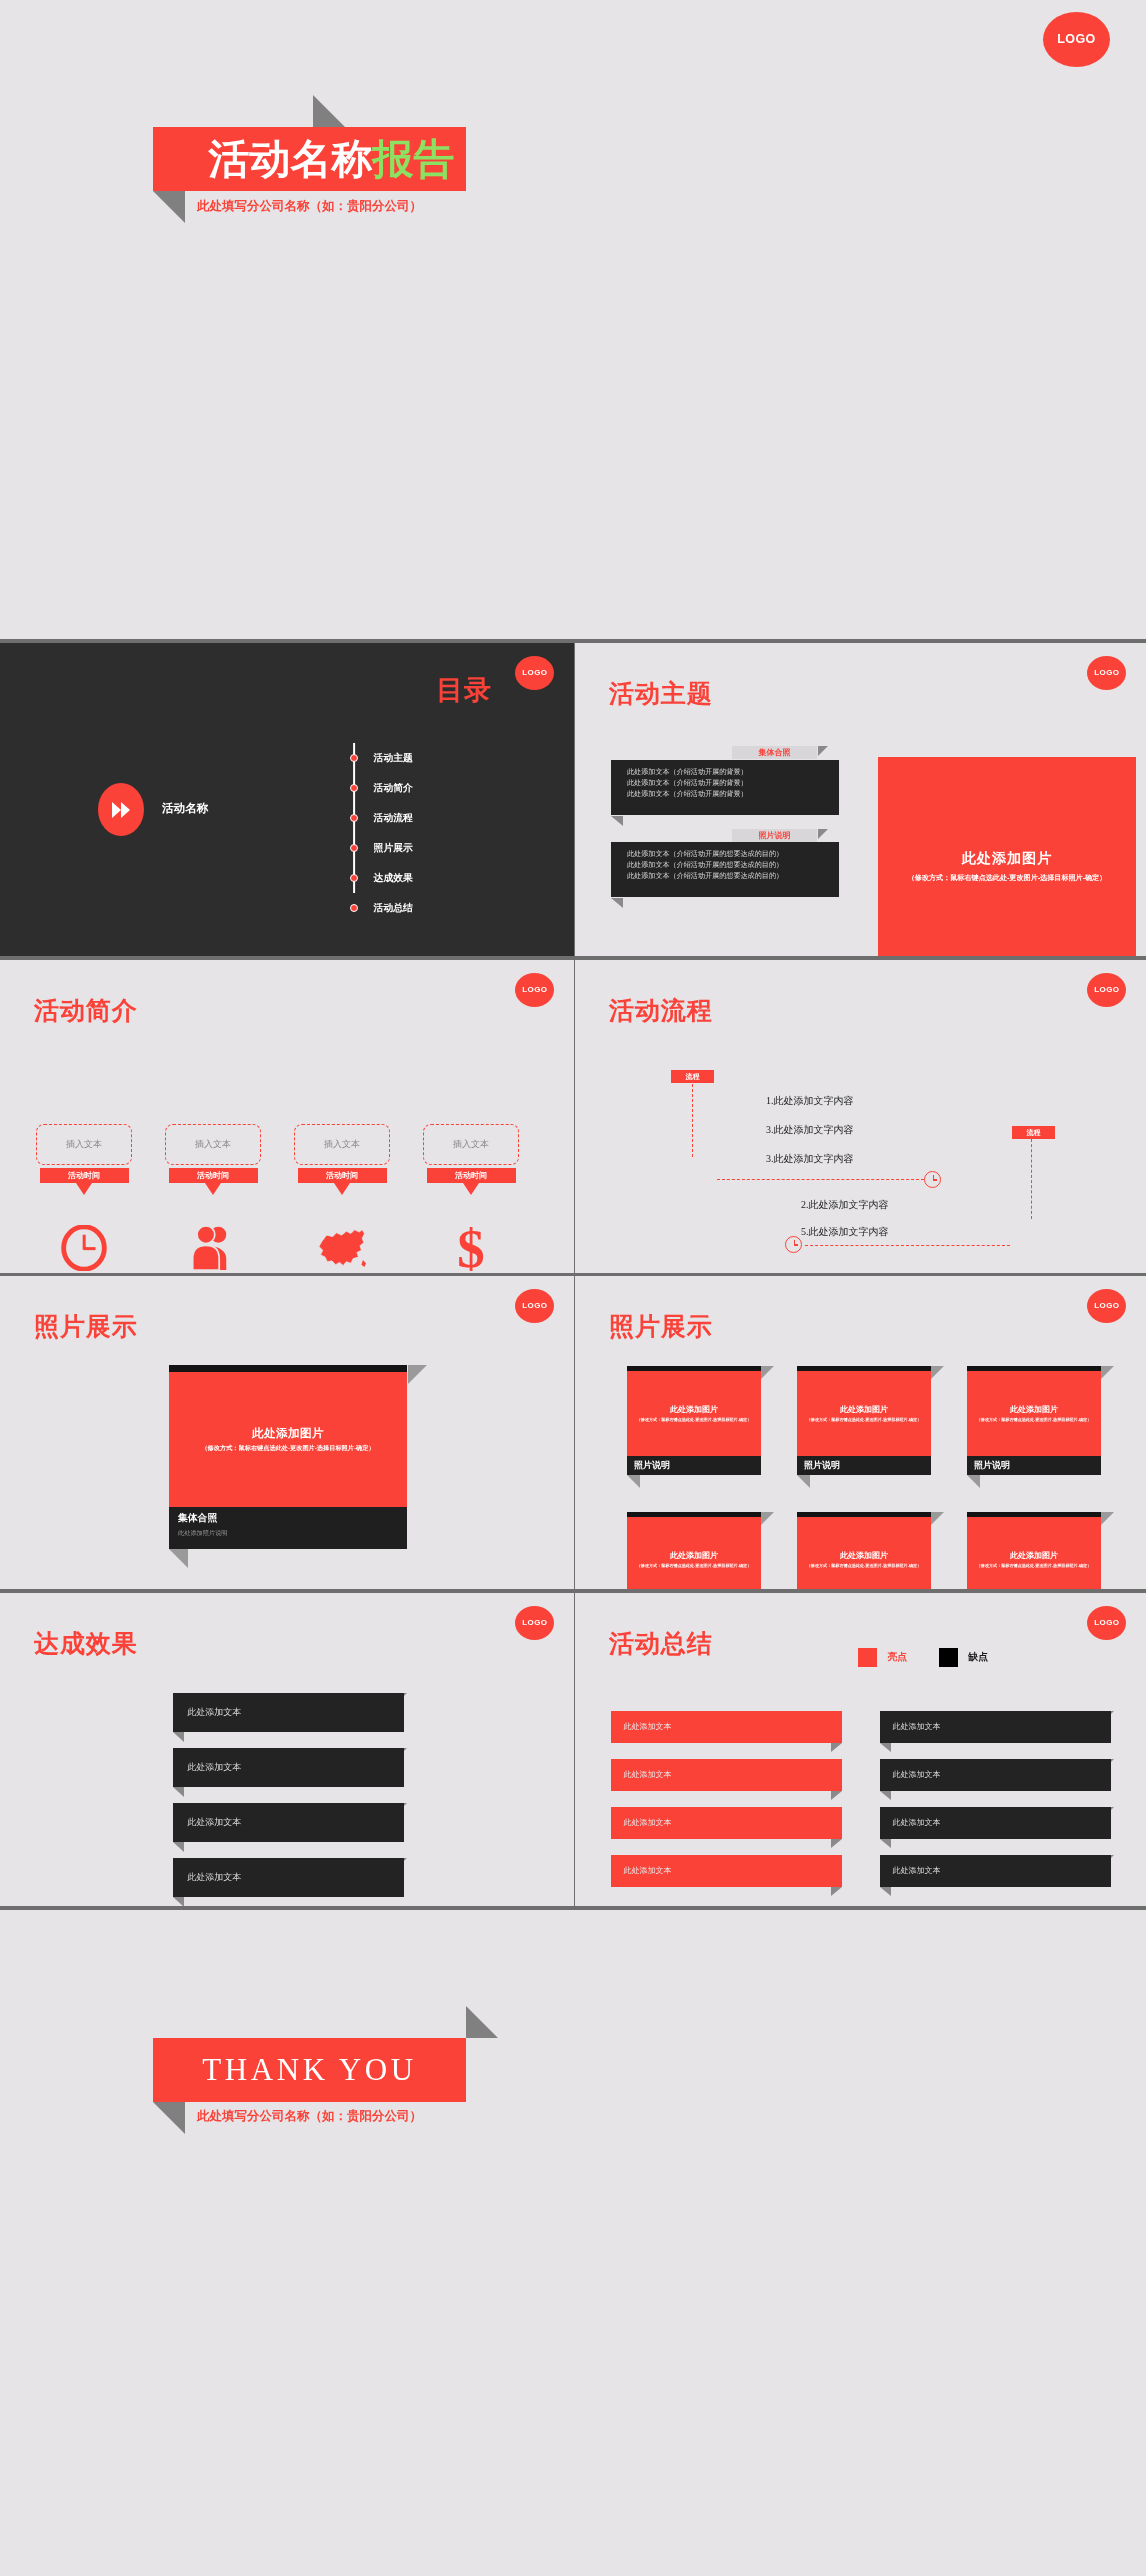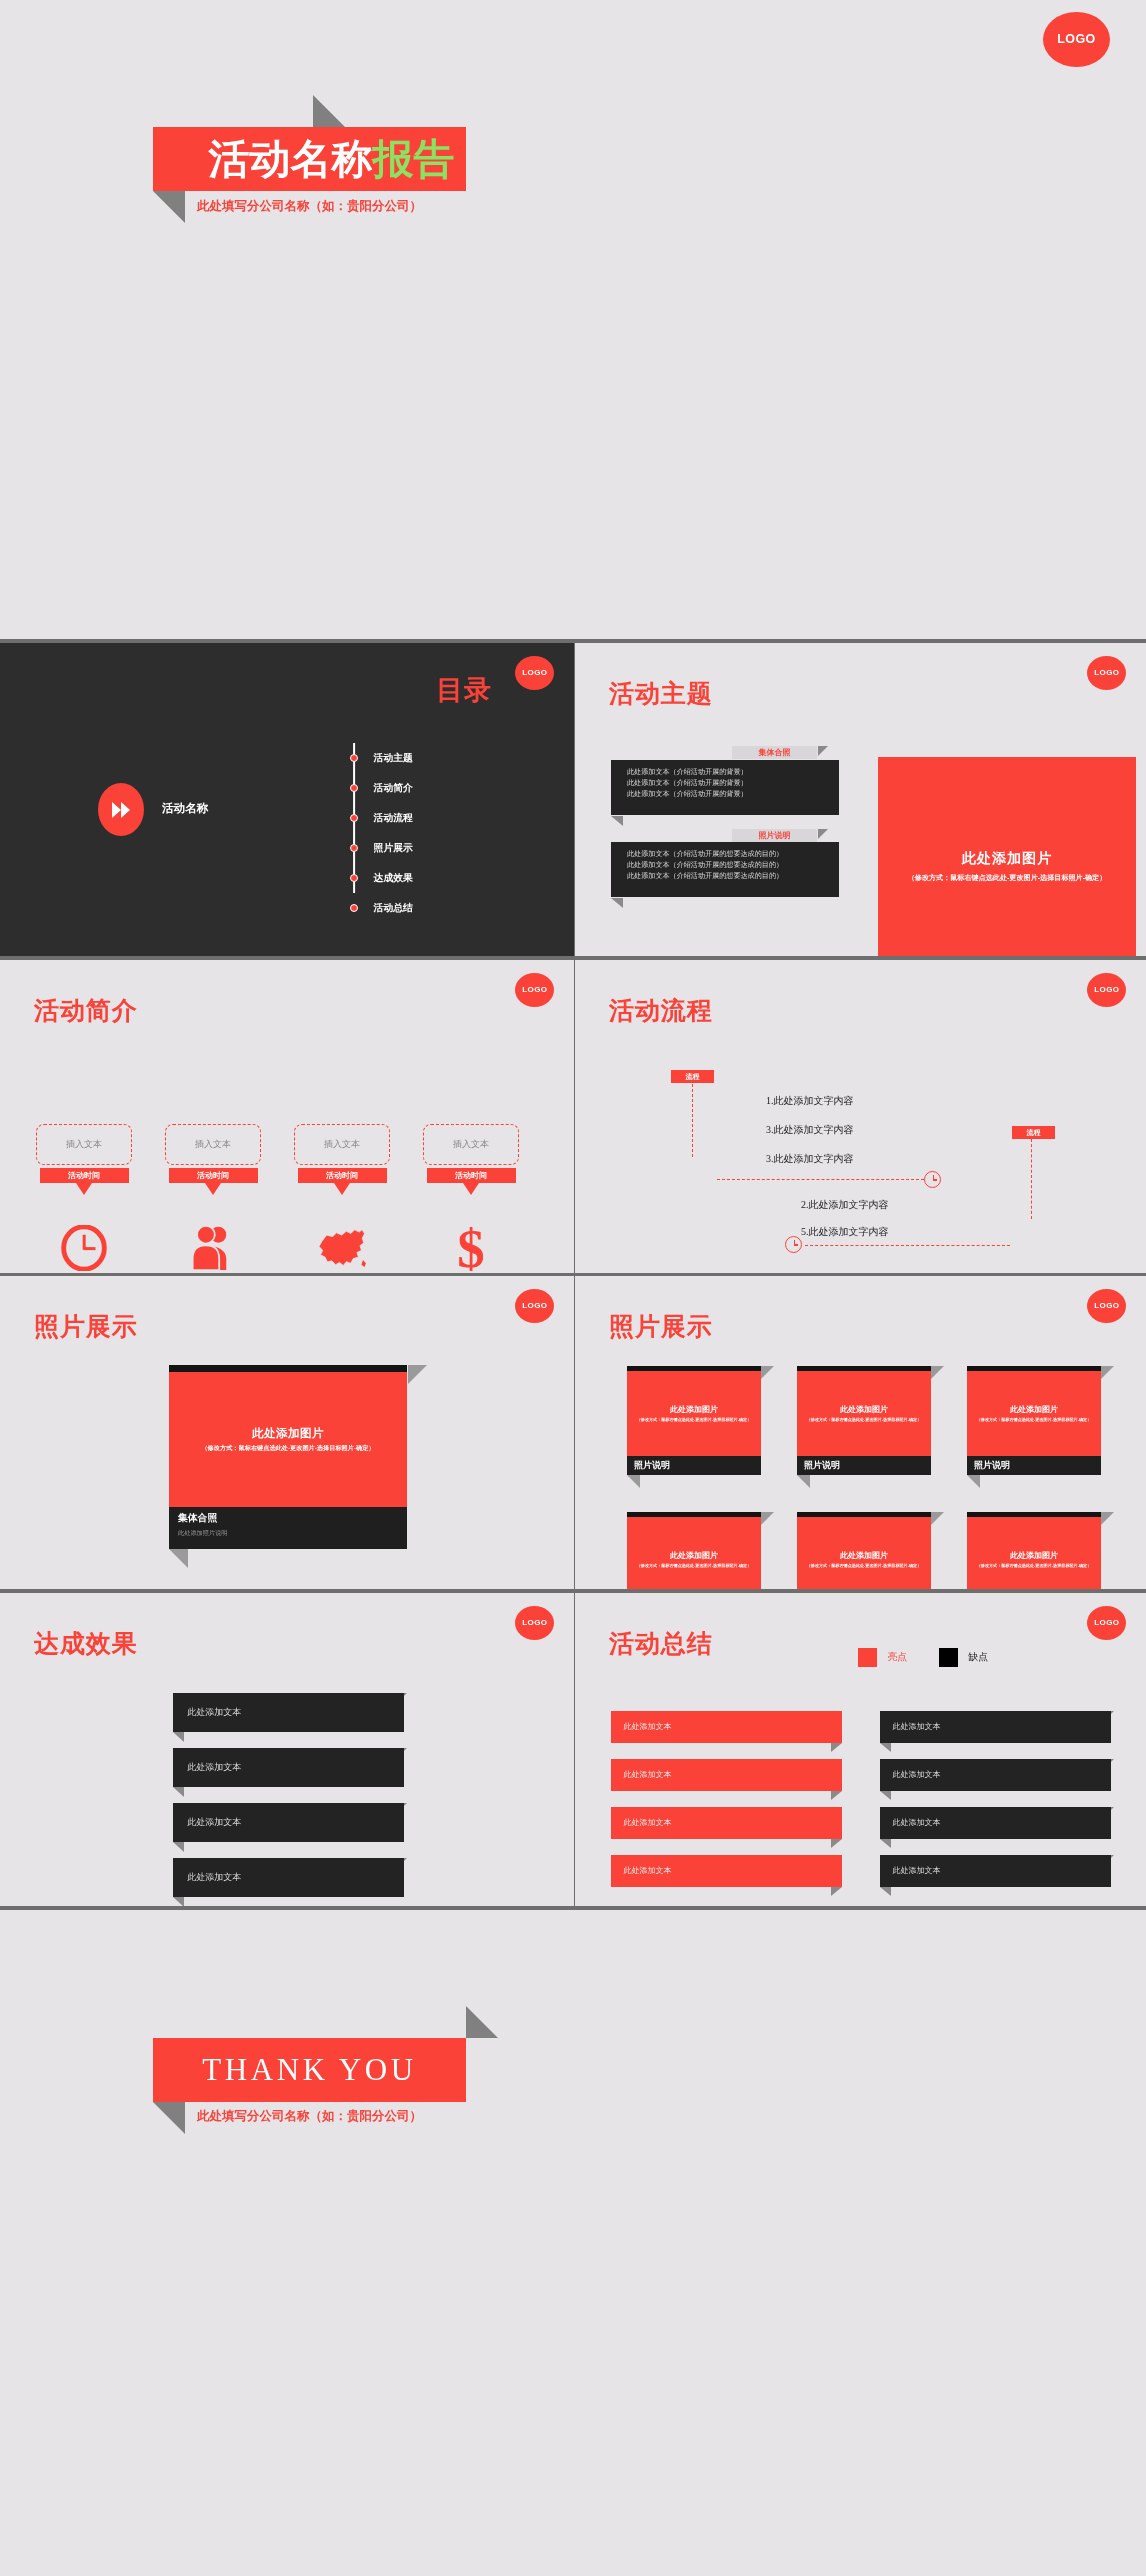--- a/index.html
+++ b/index.html
@@ -280,21 +280,21 @@
   
   #s-summary { top: 1593px; height: 313px; }
   #s-summary .logo { right: 19.6px; top: 12.5px; width: 39px; height: 34px; font-size: 8px; }
   #summary-title { left: 34px; top: 34px; font-size: 25px; }
   #summary-legend {
     position: absolute; left: 283px; top: 55px;
     display: flex; align-items: center; gap: 32px;
   }
   .lg-item { display: flex; align-items: center; gap: 10.7px; }
   .lg-swatch { width: 18.7px; height: 18.7px; }
-  .lg-label { font-size: 9.8px; font-weight: normal; }
+  .lg-label { font-size: 9.8px; font-weight: bold; }
   .sum-col { position: absolute; width: 231px; }
   #sum-col-good { left: 36px; top: 105px; }
   #sum-col-bad  { left: 305px; top: 105px; }
   .sum-row { position: relative; margin-bottom: 16px; }
   .sum-tag {
     position: absolute; width: 80px; height: 14.2px;
     background: #d8d6d9; color: #fa4238; font-size: 7.1px; font-weight: bold;
     display: flex; align-items: center; justify-content: center;
     font-family: "Liberation Serif", serif;
   }

